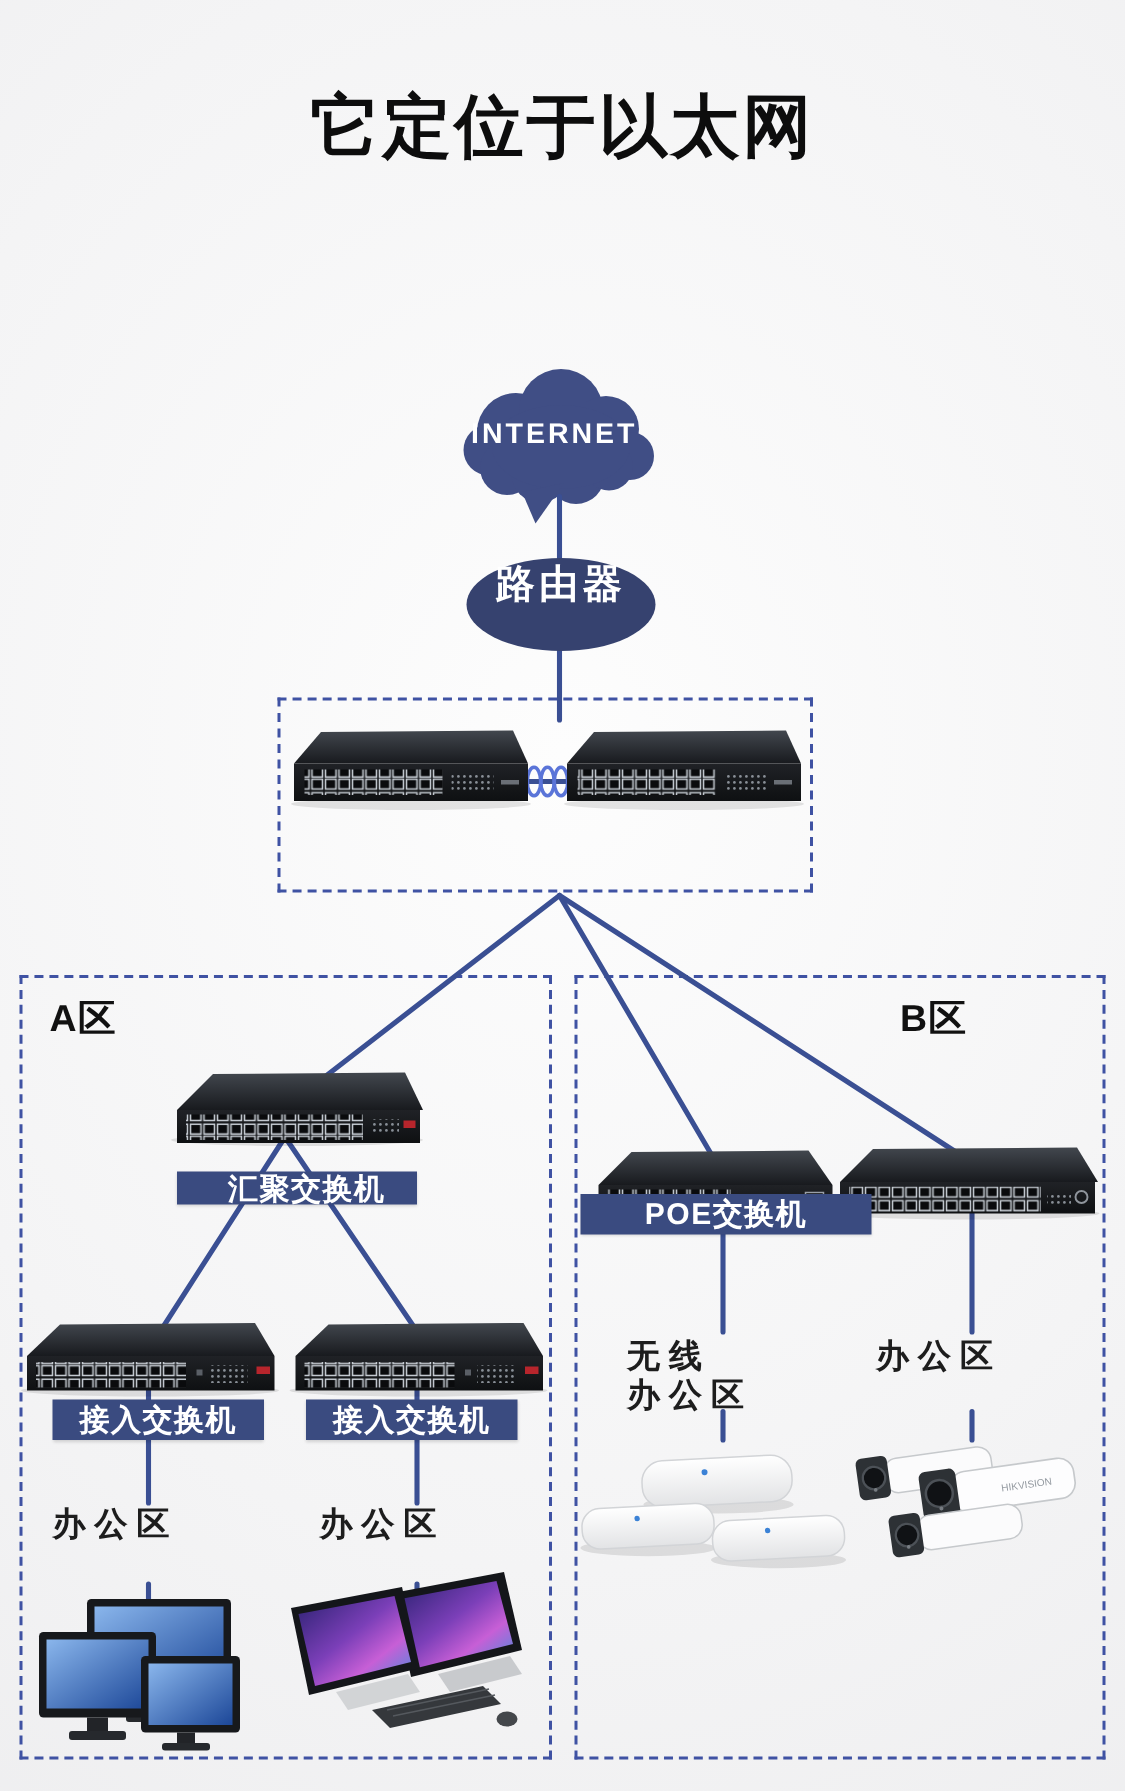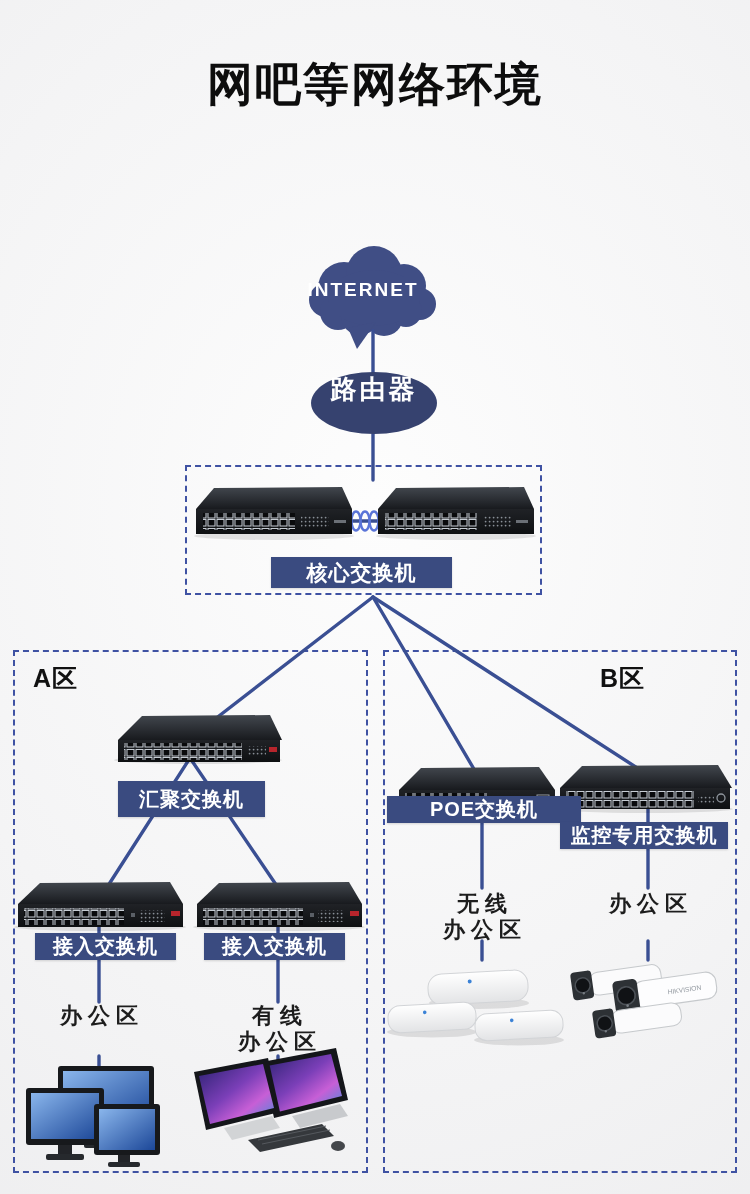--- a/index.html
+++ b/index.html
@@ -24,26 +24,26 @@
     position:absolute;background:#3a4b80;color:#ffffff;font-weight:bold;
     display:flex;align-items:center;justify-content:center;letter-spacing:1px;
     box-shadow:0 1px 2px rgba(0,0,0,0.15);
   }
   .router-ellipse{
     position:absolute;left:311px;top:372px;width:126px;height:62px;
     background:#36426f;border-radius:50%;display:flex;justify-content:center;
     color:#fff;font-size:26px;font-weight:bold;letter-spacing:3px;
   }
   .internet-text{
-    position:absolute;left:295px;top:279px;width:136px;text-align:center;
+    position:absolute;left:314px;top:279px;width:136px;
     color:#ffffff;font-size:19px;font-weight:bold;letter-spacing:2px;
   }
   .zone-name{position:absolute;font-size:25px;font-weight:bold;color:#111111;letter-spacing:1px;}
   .area-text{
-    position:absolute;width:140px;text-align:center;font-weight:bold;color:#1d1d1d;
+    position:absolute;width:140px;font-weight:bold;color:#1d1d1d;
     font-size:22px;line-height:26px;letter-spacing:6px;text-indent:6px;
   }
   svg{display:block;}
 </style>
 </head>
 <body>
 
 <div class="stage">
 
   <div class="dash-box" style="left:185px;top:465px;width:357px;height:130px;"></div>
@@ -249,47 +249,44 @@
       </g>
       <g transform="translate(592,1012) rotate(-8)">
         <rect x="18" y="2" width="70" height="23" rx="9" fill="#fbfbfc" stroke="#c6c9cc"></rect>
         <rect x="0" y="-1" width="21" height="28" rx="4" fill="#2d3135"></rect>
         <circle cx="11" cy="13" r="7.5" fill="#101215" stroke="#4c5157" stroke-width="1.5"></circle>
         <circle cx="11" cy="21" r="1.2" fill="#777c82"></circle>
       </g>
     </g>
   </svg>
 
-  <div class="title">网吧等网络环境</div>
+  <div class="title">它定位于以太网</div>
 
   <div class="internet-text">INTERNET</div>
   <div class="router-ellipse">
     <span>路由器</span>
   </div>
 
-  <div class="blue-label" style="left:271px;top:557px;width:181px;height:31px;font-size:21px;">核心交换机</div>
 
   <div class="zone-name" style="left:33px;top:662px;">A区</div>
   <div class="zone-name" style="left:600px;top:662px;width:112px;text-align:left;">B区</div>
 
-  <div class="blue-label" style="left:118px;top:781px;width:147px;height:36px;font-size:20px;">汇聚交换机</div>
+  <div class="blue-label" style="left:118px;top:781px;width:147px;height:22px;font-size:20px;padding-left:13px;">汇聚交换机</div>
 
   <div class="blue-label" style="left:35px;top:933px;width:141px;height:27px;font-size:20px;">接入交换机</div>
   <div class="blue-label" style="left:204px;top:933px;width:141px;height:27px;font-size:20px;">接入交换机</div>
 
   <div class="area-text" style="left:29px;top:1003px;">
     <div>办公区</div>
   </div>
   <div class="area-text" style="left:207px;top:1003px;">
-    <div>有线</div>
     <div>办公区</div>
   </div>
 
   <div class="blue-label" style="left:387px;top:796px;width:194px;height:27px;font-size:20px;">POE交换机</div>
-  <div class="blue-label" style="left:560px;top:822px;width:168px;height:27px;font-size:20px;">监控专用交换机</div>
 
   <div class="area-text" style="left:412px;top:891px;">
     <div>无线</div>
     <div>办公区</div>
   </div>
   <div class="area-text" style="left:578px;top:891px;">
     <div>办公区</div>
   </div>
 
 </div>

